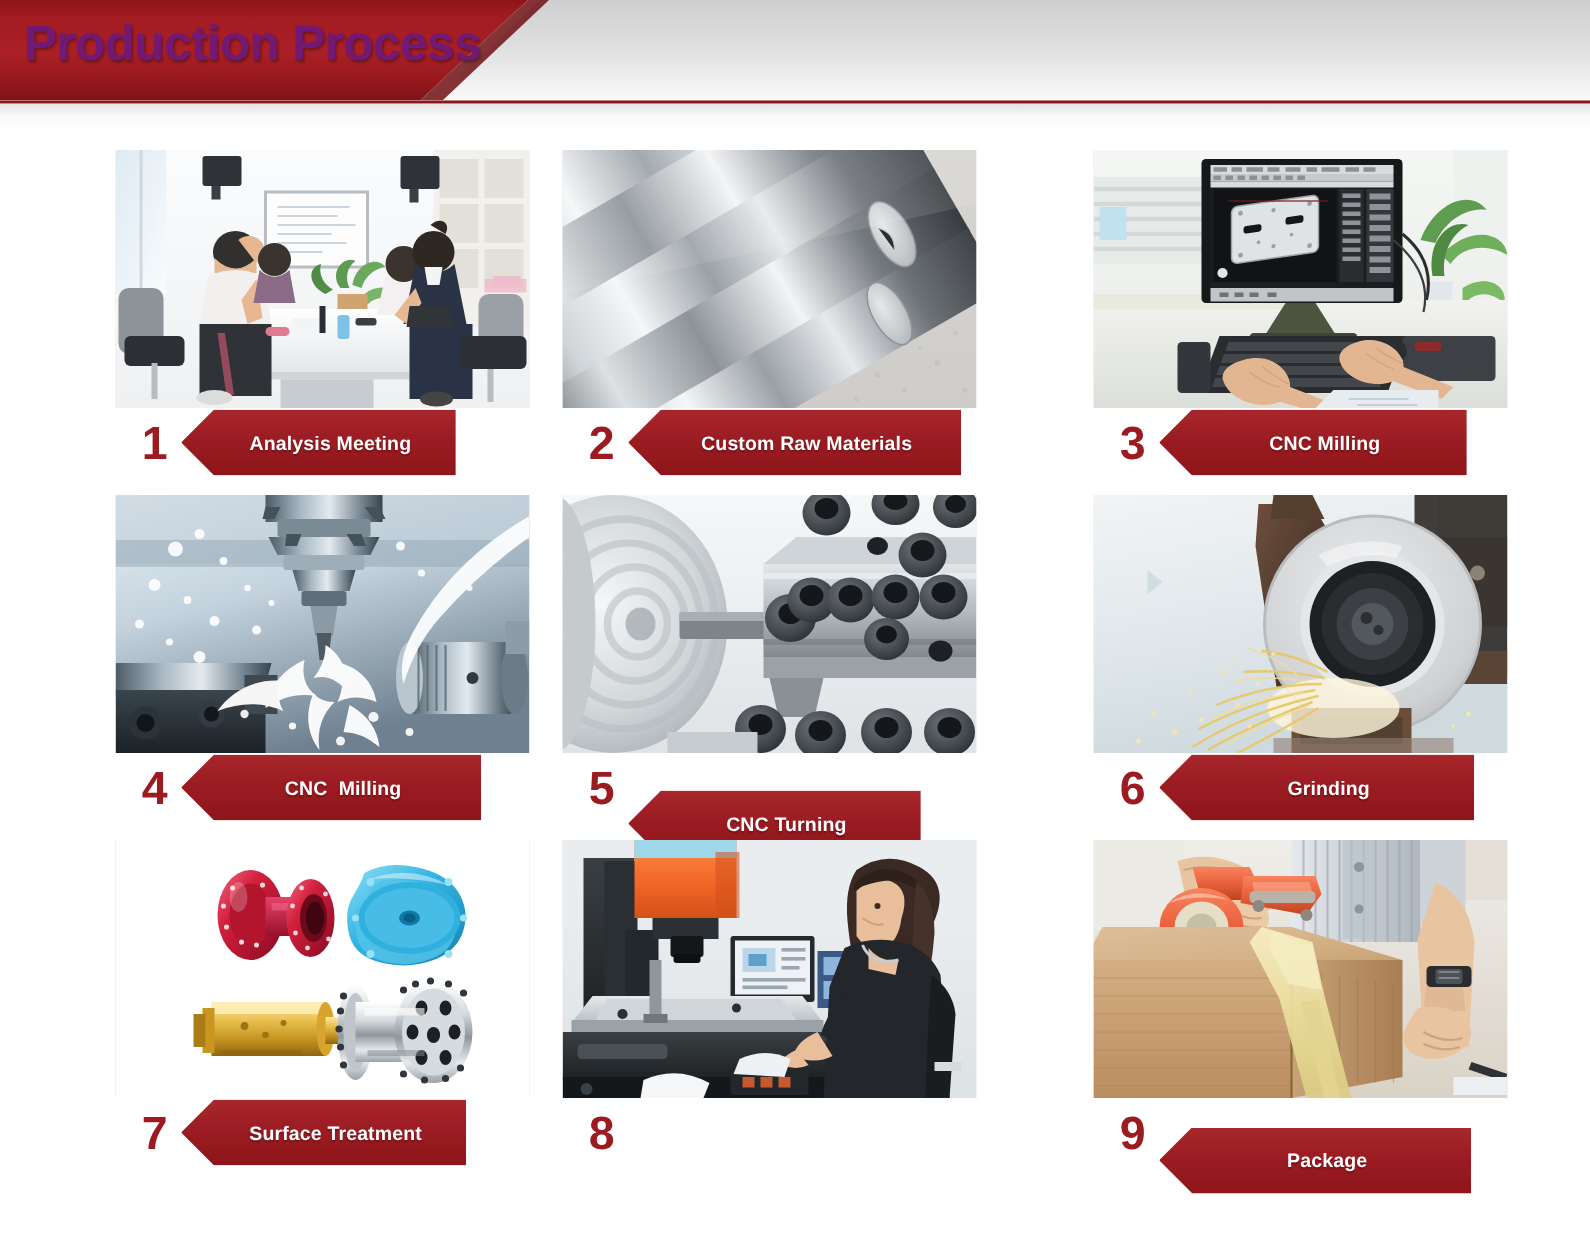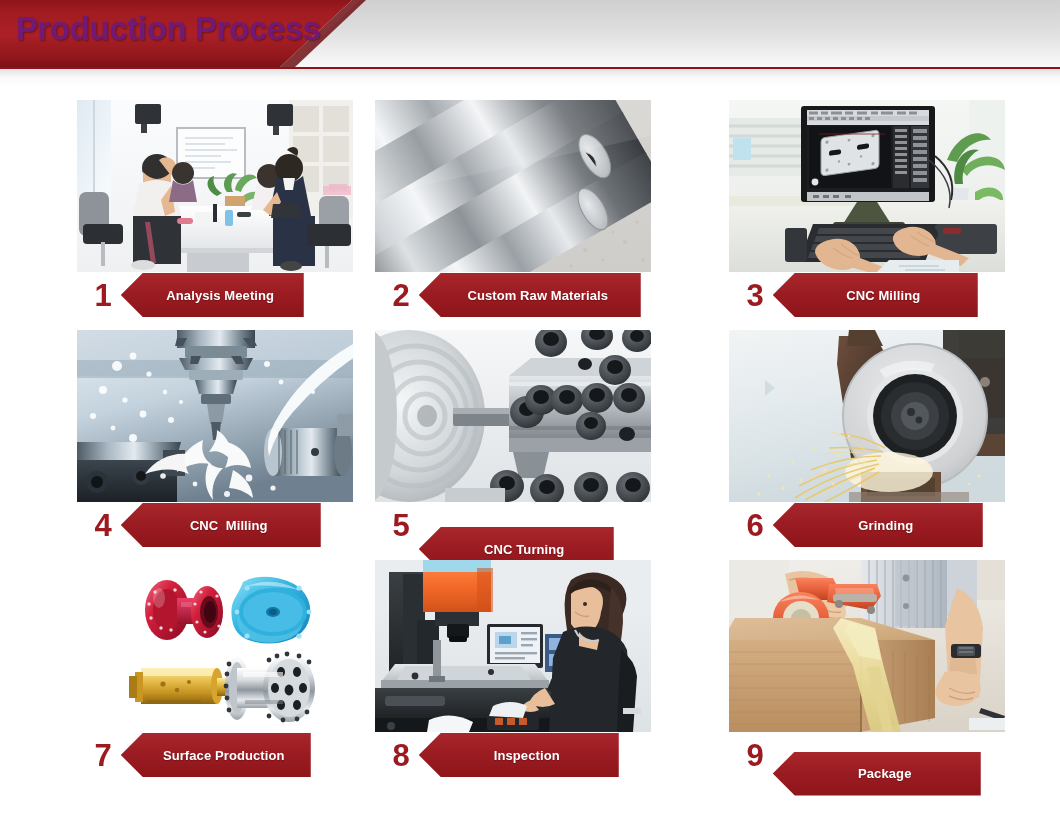--- a/index.html
+++ b/index.html
@@ -949,21 +949,21 @@
               <circle cx="230" cy="152" r="2.4"></circle>
           </g>
           <path d="M166 112h40v5h-40z" fill="#ffffff" opacity=".6"></path>
           <path d="M168 140h38v4h-38z" fill="#7f878d" opacity=".5"></path>
         </g>
       </svg>
     </div>
     <div class="label-row">
       <span class="step-num">7</span>
       <span class="banner w7">
-        <span class="banner-text">Surface Production</span>
+        <span class="banner-text">Surface Treatment</span>
       </span>
     </div>
   </div>
 
   <div class="cell c1">
     <div class="thumb">
       <svg viewBox="0 0 276 172" preserveAspectRatio="none" aria-hidden="true">
         <defs>
           <linearGradient id="s8bg" x1="0" y1="0" x2="0" y2="1">
             <stop offset="0" stop-color="#eef1f3"></stop>
@@ -1068,23 +1068,20 @@
           <path d="M170 128q-14 6-16 16 14 6 26 0z" fill="#e8bf9a"></path>
           <path d="M156 140q-10 4-10 10 10 4 18 0z" fill="#e8bf9a"></path>
         </g>
 
         <path d="M118 146q18-8 34 0l-4 12-34-2z" fill="#eef1f3"></path>
         <path d="M54 160q22-10 44 2l-4 10H52z" fill="#f4f6f8"></path>
       </svg>
     </div>
     <div class="label-row">
       <span class="step-num">8</span>
-      <span class="banner w8">
-        <span class="banner-text">Inspection</span>
-      </span>
     </div>
   </div>
 
   <div class="cell c2">
     <div class="thumb">
       <svg viewBox="0 0 276 172" preserveAspectRatio="none" aria-hidden="true">
         <defs>
           <linearGradient id="s9bg" x1="0" y1="0" x2="0" y2="1">
             <stop offset="0" stop-color="#f0eeea"></stop>
               <stop offset="1" stop-color="#d9d2c6"></stop>

